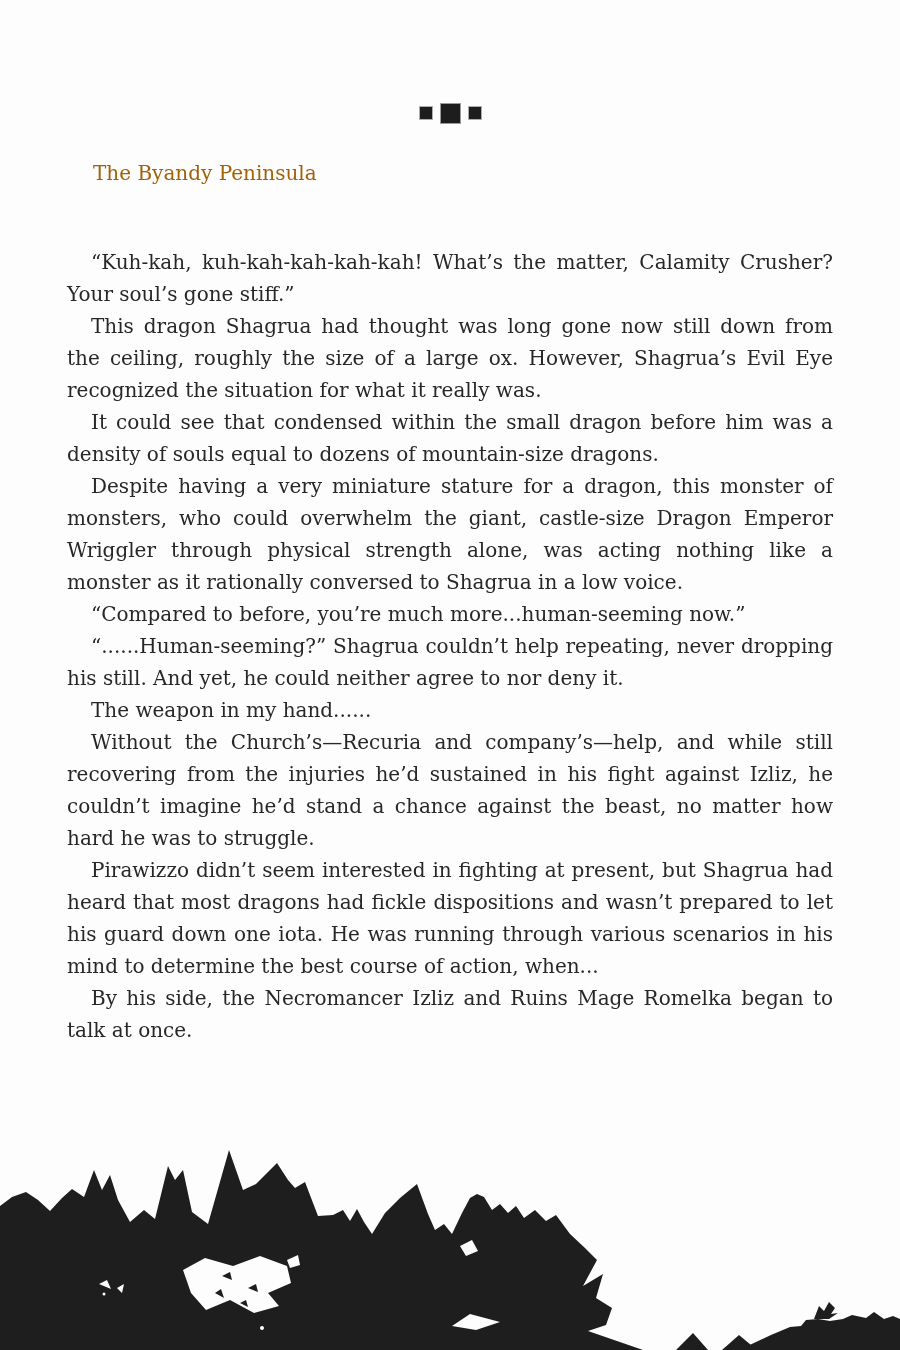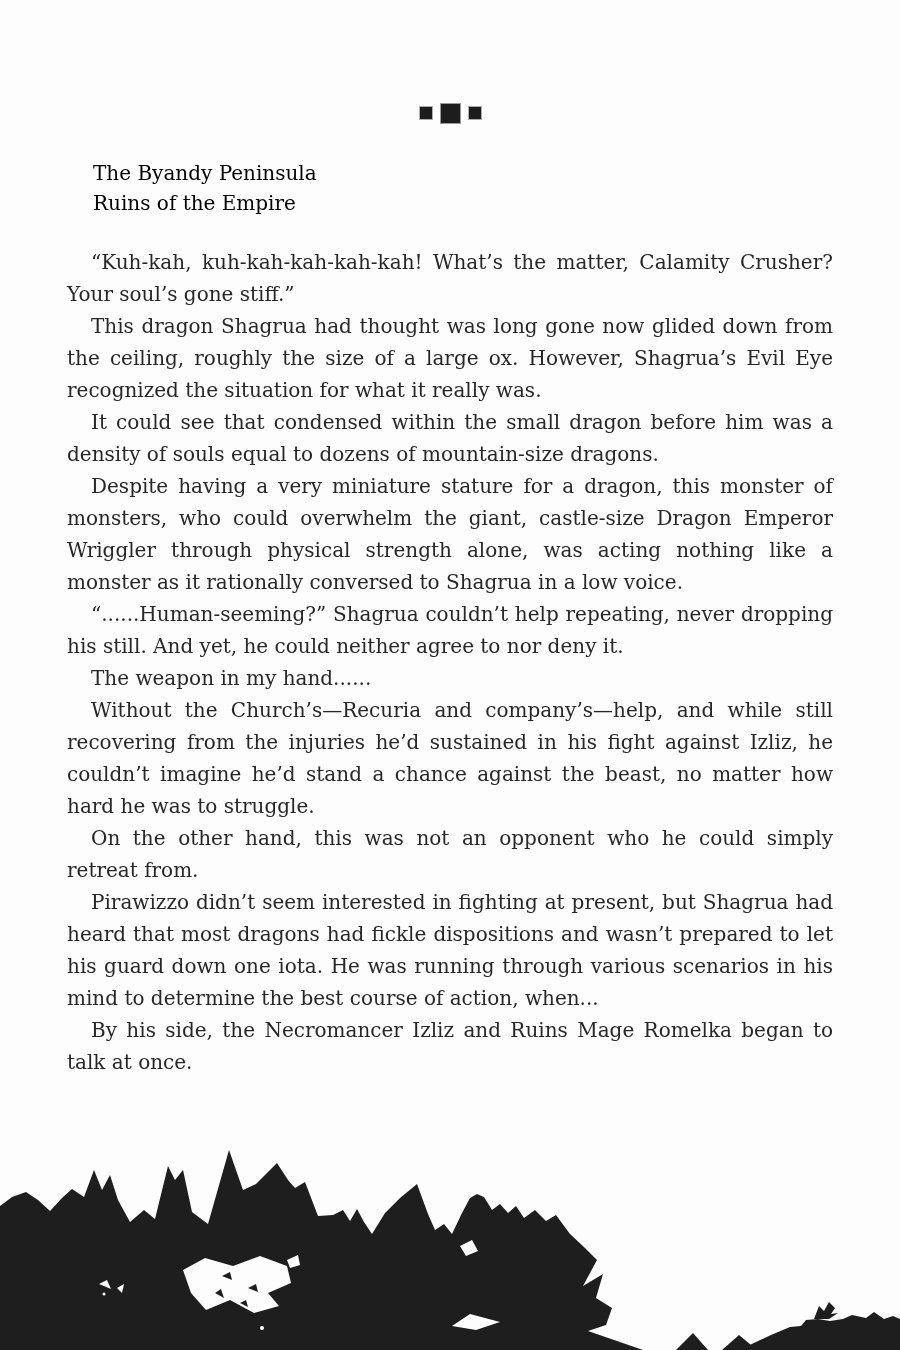--- a/index.html
+++ b/index.html
@@ -27,21 +27,21 @@
   .sq{display:block;background:#1d1d1d;}
   .sq.small{width:12px;height:12px;border:1px solid #adadad;}
   .sq.large{width:19px;height:19px;border:1px solid #9a9a9a;}
   .location{
     position:absolute;
     top:158px;left:67px;width:766px;
     padding-left:26px;
     box-sizing:border-box;
     font-size:20px;
     line-height:30px;
-    color:#000000;
+    color:#a16207;
   }
   .bodytext{
     position:absolute;
     top:246px;left:67px;width:766px;
     font-size:20px;
     line-height:32px;
     text-align:justify;
     color:#272727;
   }
   .bodytext p{
@@ -62,32 +62,31 @@
 <div class="page">
 
   <div class="divider">
     <span class="sq small"></span>
     <span class="sq large"></span>
     <span class="sq small"></span>
   </div>
 
   <div class="location">
     <div>The Byandy Peninsula</div>
-    <div>Ruins of the Empire</div>
   </div>
 
   <div class="bodytext">
     <p>“Kuh-kah, kuh-kah-kah-kah-kah! What’s the matter, Calamity Crusher? Your soul’s gone stiff.”</p>
-    <p>This dragon Shagrua had thought was long gone now glided down from the ceiling, roughly the size of a large ox. However, Shagrua’s Evil Eye recognized the situation for what it really was.</p>
+    <p>This dragon Shagrua had thought was long gone now still down from the ceiling, roughly the size of a large ox. However, Shagrua’s Evil Eye recognized the situation for what it really was.</p>
     <p>It could see that condensed within the small dragon before him was a density of souls equal to dozens of mountain-size dragons.</p>
     <p>Despite having a very miniature stature for a dragon, this monster of monsters, who could overwhelm the giant, castle-size Dragon Emperor Wriggler through physical strength alone, was acting nothing like a monster as it rationally conversed to Shagrua in a low voice.</p>
+    <p>“Compared to before, you’re much more...human-seeming now.”</p>
     <p>“......Human-seeming?” Shagrua couldn’t help repeating, never dropping his still. And yet, he could neither agree to nor deny it.</p>
     <p class="monologue">The weapon in my hand......</p>
     <p>Without the Church’s—Recuria and company’s—help, and while still recovering from the injuries he’d sustained in his fight against Izliz, he couldn’t imagine he’d stand a chance against the beast, no matter how hard he was to struggle.</p>
-    <p>On the other hand, this was not an opponent who he could simply retreat from.</p>
     <p>Pirawizzo didn’t seem interested in fighting at present, but Shagrua had heard that most dragons had fickle dispositions and wasn’t prepared to let his guard down one iota. He was running through various scenarios in his mind to determine the best course of action, when...</p>
     <p>By his side, the Necromancer Izliz and Ruins Mage Romelka began to talk at once.</p>
   </div>
 
   <svg class="rubble" viewBox="0 0 900 232" preserveAspectRatio="none" xmlns="http://www.w3.org/2000/svg">
 
     <path fill="#1e1e1e" d="M0,88 L12,79 L26,74 L38,82 L50,93 L62,80 L72,71 L84,79
       L94,52 L102,72 L110,57 L118,82
       L130,104 L144,92 L155,101
       L168,48 L175,62 L183,52

